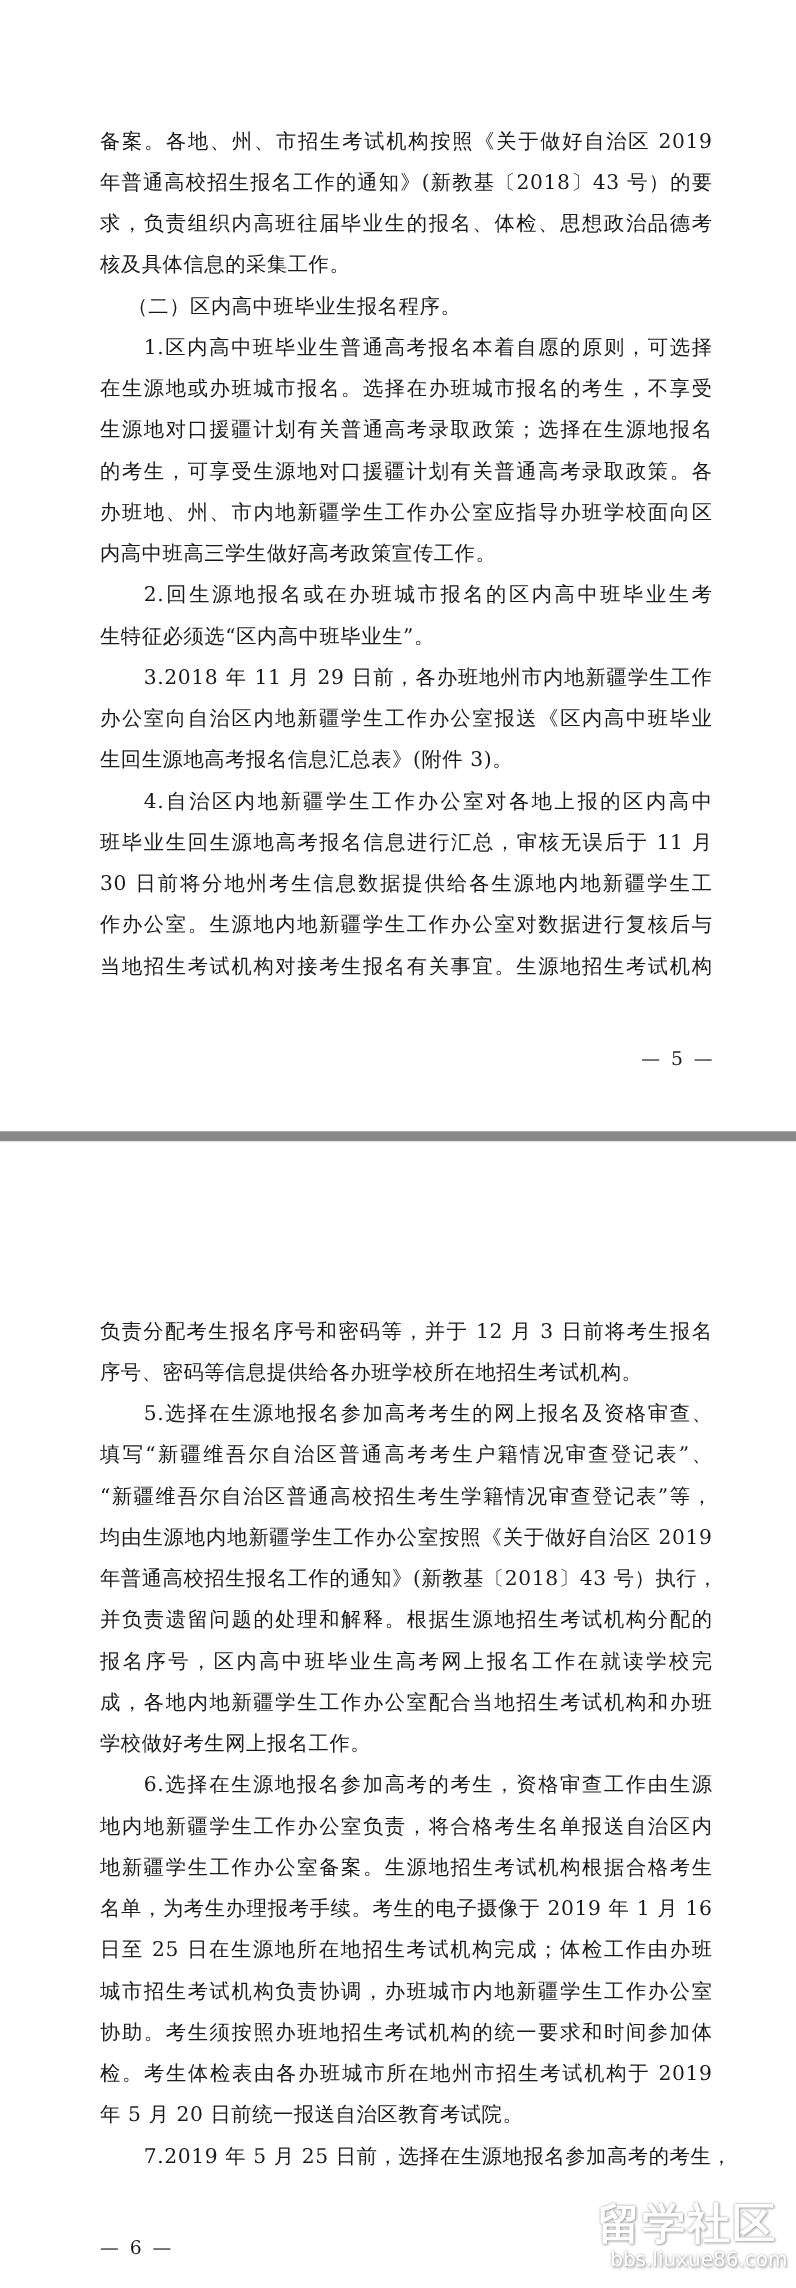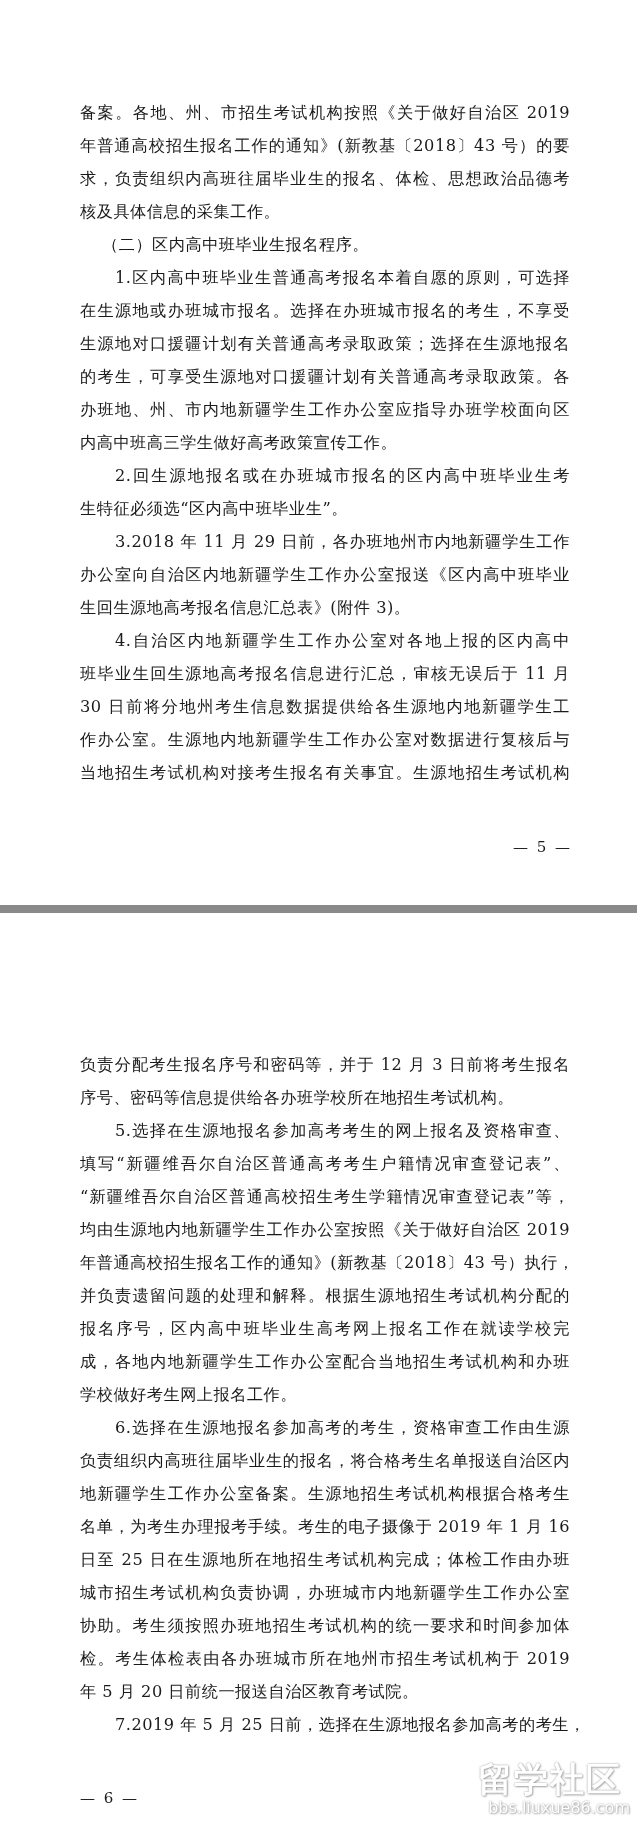--- a/index.html
+++ b/index.html
@@ -68,21 +68,21 @@
       <div class="line indent">5.选择在生源地报名参加高考考生的网上报名及资格审查、</div>
       <div class="line">填写“新疆维吾尔自治区普通高考考生户籍情况审查登记表”、</div>
       <div class="line">“新疆维吾尔自治区普通高校招生考生学籍情况审查登记表”等，</div>
       <div class="line">均由生源地内地新疆学生工作办公室按照《关于做好自治区 2019</div>
       <div class="line">年普通高校招生报名工作的通知》(新教基〔2018〕43 号）执行，</div>
       <div class="line">并负责遗留问题的处理和解释。根据生源地招生考试机构分配的</div>
       <div class="line">报名序号，区内高中班毕业生高考网上报名工作在就读学校完</div>
       <div class="line">成，各地内地新疆学生工作办公室配合当地招生考试机构和办班</div>
       <div class="line last">学校做好考生网上报名工作。</div>
       <div class="line indent">6.选择在生源地报名参加高考的考生，资格审查工作由生源</div>
-      <div class="line">负责组织内高班往届毕业生的报名，将合格考生名单报送自治区内</div>
+      <div class="line">地内地新疆学生工作办公室负责，将合格考生名单报送自治区内</div>
       <div class="line">地新疆学生工作办公室备案。生源地招生考试机构根据合格考生</div>
       <div class="line">名单，为考生办理报考手续。考生的电子摄像于 2019 年 1 月 16</div>
       <div class="line">日至 25 日在生源地所在地招生考试机构完成；体检工作由办班</div>
       <div class="line">城市招生考试机构负责协调，办班城市内地新疆学生工作办公室</div>
       <div class="line">协助。考生须按照办班地招生考试机构的统一要求和时间参加体</div>
       <div class="line">检。考生体检表由各办班城市所在地州市招生考试机构于 2019</div>
       <div class="line last">年 5 月 20 日前统一报送自治区教育考试院。</div>
       <div class="line indent">7.2019 年 5 月 25 日前，选择在生源地报名参加高考的考生，</div>
     </div>
   <div class="pageno" style="left:80px; top:860px;">— 6 —</div>

